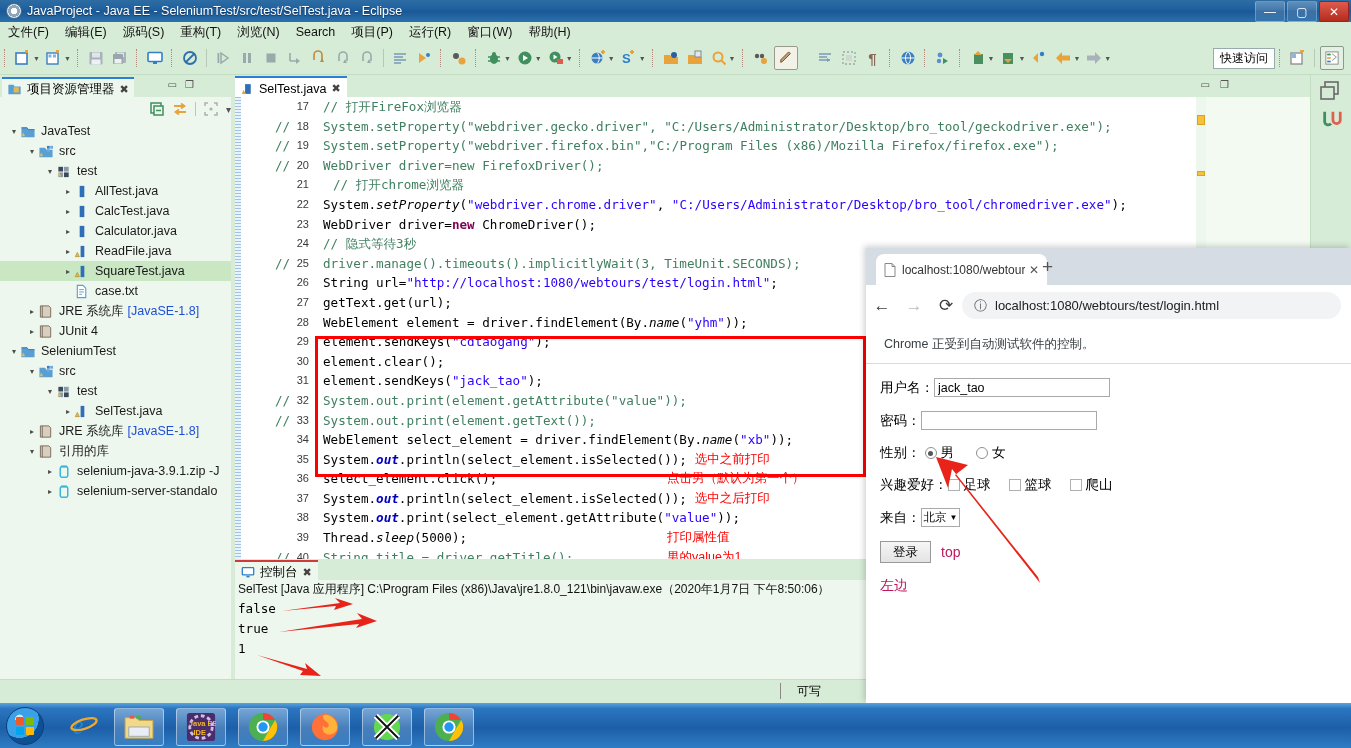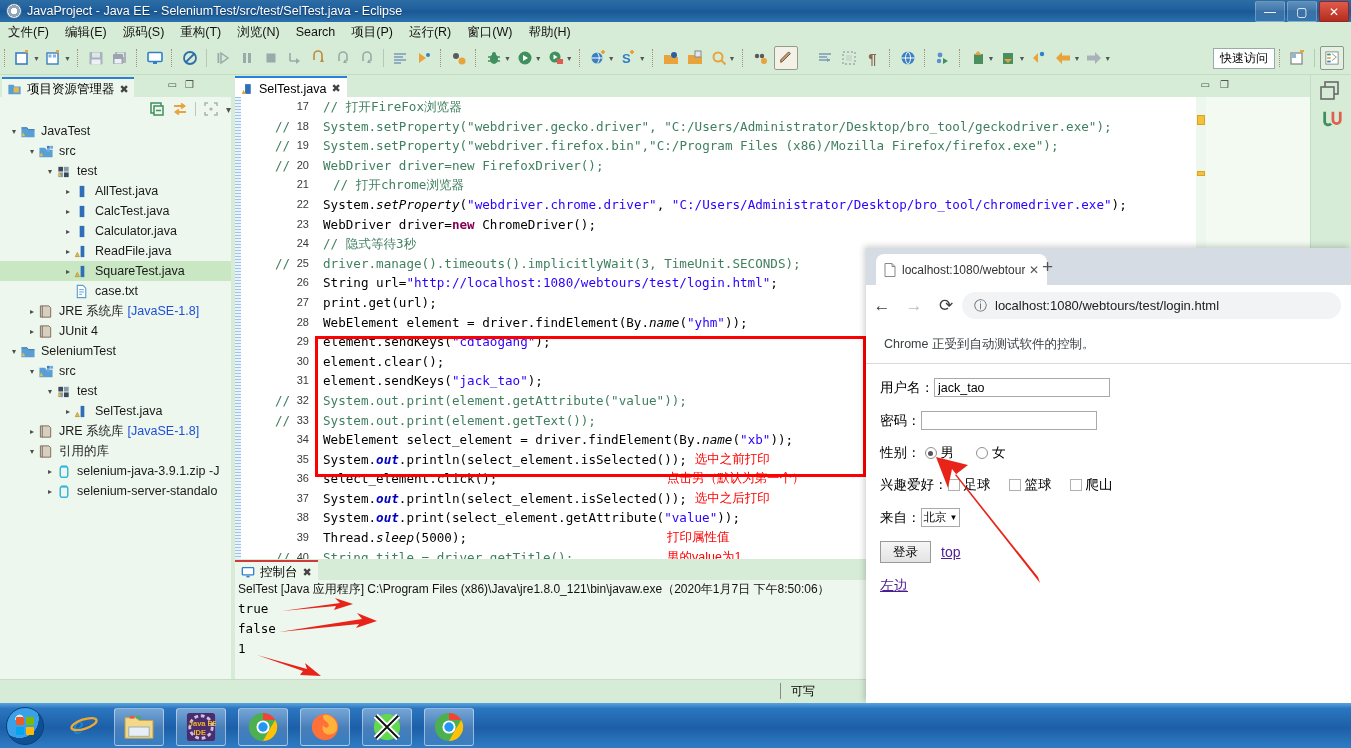--- a/index.html
+++ b/index.html
@@ -91,21 +91,21 @@
     border-top:2px solid #d03a3a;padding:0 6px;font-size:12.5px;}
   #cs-head{left:0;top:21px;width:630px;height:19px;font-size:12px;color:#111;padding-left:3px;
     background:#eef7ee;line-height:19px;white-space:nowrap;}
   #cs-body{left:0;top:40px;width:630px;height:80px;background:#eef7ee;
     font-family:"DejaVu Sans Mono","Liberation Mono",monospace;font-size:12.6px;color:#000;padding-left:3px;}
   #cs-body div{height:20px;line-height:20px;}
 
   
   #statusbar{left:0;top:679px;width:1351px;height:24px;background:#d7ecd7;
     border-top:1px solid #c6dcc6;font-size:12.5px;}
-  #sb-writable{left:780px;top:683px;border-left:1px solid #8a8a8a;padding-left:10px;height:16px;line-height:16px;}
+  #sb-writable{left:780px;top:683px;border-left:1px solid #8a8a8a;padding-left:16px;height:16px;line-height:16px;}
 
   
   #chrome{left:866px;top:248px;width:485px;height:455px;background:#fff;
     box-shadow:-2px -2px 6px rgba(0,0,0,.18);}
   #ch-tabstrip{left:0;top:0;width:485px;height:37px;background:#d5dce3;}
   #ch-tab{left:10px;top:6px;width:155px;height:31px;background:#fff;border-radius:8px 8px 0 0;
     display:flex;align-items:center;padding:0 8px;font-size:12px;color:#333;}
   #ch-newtab{left:176px;top:12px;font-size:19px;color:#555;line-height:14px;}
   #ch-toolbar{left:0;top:37px;width:485px;height:41px;background:#fff;border-bottom:1px solid #d7d7d7;
     display:flex;align-items:center;}
@@ -121,21 +121,21 @@
   .radio{width:12px;height:12px;border-radius:50%;border:1px solid #8f8f8f;background:#fff;
     display:inline-block;margin-right:4px;position:relative;box-sizing:border-box;}
   .radio.on::after{content:"";position:absolute;left:2.5px;top:2.5px;width:5px;height:5px;border-radius:50%;
     background:#555;}
   .cbox{width:12px;height:12px;border:1px solid #b0b0b0;background:#fff;display:inline-block;
     margin-right:4px;box-sizing:border-box;}
   .selbox{height:17px;border:1px solid #a9a9a9;background:#fff;font-size:11.5px;padding:0 2px;
     display:inline-flex;align-items:center;gap:3px;color:#000;}
   .btn{height:20px;border:1px solid #999;background:linear-gradient(to bottom,#f6f6f6,#e3e3e3);
     font-size:12.5px;padding:0 12px;display:inline-flex;align-items:center;color:#000;}
-  .lnk{color:#4c1d95;text-decoration:underline;font-size:14px;}
+  .lnk{color:#be185d;font-size:14px;}
 
   
   #rstrip{left:1310px;top:75px;width:41px;height:628px;background:#d7ecd7;border-left:1px solid #c3ddc3;}
   #minimap{left:1196px;top:97px;width:114px;height:582px;background:#f2faf2;}
   #marker-col{left:1196px;top:97px;width:10px;height:582px;background:#eef7ee;border-right:1px solid #dfeadf;}
   .mk{position:absolute;left:1px;width:8px;height:5px;background:#f5c13a;border:1px solid #d9a520;box-sizing:border-box;}
 
   
   #taskbar{left:0;top:703px;width:1351px;height:45px;
     background:linear-gradient(to bottom,#5ba3dd 0%,#2b76c0 12%,#1c5fa8 55%,#2f7cc4 100%);}
@@ -713,21 +713,21 @@
         <div class="cline"><span class="lno">17</span><span class="ccom" style="left: 88px;">// 打开FireFox浏览器</span></div>
         <div class="cline"><span class="lno">18</span><span class="ccom" style="left: 40px;">//</span><span class="ctxt" style="left: 88px;"><span class="cm">System.</span><span class="cm">setProperty</span><span class="cm">(</span><span class="cm">"webdriver.gecko.driver"</span><span class="cm">, </span><span class="cm">"C:/Users/Administrator/Desktop/bro_tool/geckodriver.exe"</span><span class="cm">);</span></span></div>
         <div class="cline"><span class="lno">19</span><span class="ccom" style="left: 40px;">//</span><span class="ctxt" style="left: 88px;"><span class="cm">System.</span><span class="cm">setProperty</span><span class="cm">(</span><span class="cm">"webdriver.firefox.bin"</span><span class="cm">,</span><span class="cm">"C:/Program Files (x86)/Mozilla Firefox/firefox.exe"</span><span class="cm">);</span></span></div>
         <div class="cline"><span class="lno">20</span><span class="ccom" style="left: 40px;">//</span><span class="ctxt" style="left: 88px;"><span class="cm">WebDriver driver=new FirefoxDriver();</span></span></div>
         <div class="cline"><span class="lno">21</span><span class="ccom" style="left: 88px; margin-left: 10px;">// 打开chrome浏览器</span></div>
         <div class="cline"><span class="lno">22</span><span class="ctxt" style="left: 88px;"><span>System.</span><span class="ital">setProperty</span><span>(</span><span class="str">"webdriver.chrome.driver"</span><span>, </span><span class="str">"C:/Users/Administrator/Desktop/bro_tool/chromedriver.exe"</span><span>);</span></span></div>
         <div class="cline"><span class="lno">23</span><span class="ctxt" style="left: 88px;"><span>WebDriver driver=</span><span class="kw">new</span><span> ChromeDriver();</span></span></div>
         <div class="cline"><span class="lno">24</span><span class="ccom" style="left: 88px;">// 隐式等待3秒</span></div>
         <div class="cline"><span class="lno">25</span><span class="ccom" style="left: 40px;">//</span><span class="ctxt" style="left: 88px;"><span class="cm">driver.manage().timeouts().implicitlyWait(3, TimeUnit.SECONDS);</span></span></div>
         <div class="cline"><span class="lno">26</span><span class="ctxt" style="left: 88px;"><span>String url=</span><span class="str">"http://localhost:1080/webtours/test/login.html"</span><span>;</span></span></div>
-        <div class="cline"><span class="lno">27</span><span class="ctxt" style="left: 88px;"><span>print.get(url);</span></span></div>
+        <div class="cline"><span class="lno">27</span><span class="ctxt" style="left: 88px;"><span>getText.get(url);</span></span></div>
         <div class="cline"><span class="lno">28</span><span class="ctxt" style="left: 88px;"><span>WebElement element = driver.findElement(By.</span><span class="ital">name</span><span>(</span><span class="str">"yhm"</span><span>));</span></span></div>
         <div class="cline"><span class="lno">29</span><span class="ctxt" style="left: 88px;"><span>element.sendKeys(</span><span class="str">"cdtaogang"</span><span>);</span></span></div>
         <div class="cline"><span class="lno">30</span><span class="ctxt" style="left: 88px;"><span>element.clear();</span></span></div>
         <div class="cline"><span class="lno">31</span><span class="ctxt" style="left: 88px;"><span>element.sendKeys(</span><span class="str">"jack_tao"</span><span>);</span></span></div>
         <div class="cline"><span class="lno">32</span><span class="ccom" style="left: 40px;">//</span><span class="ctxt" style="left: 88px;"><span class="cm">System.out.print(element.getAttribute("value"));</span></span></div>
         <div class="cline"><span class="lno">33</span><span class="ccom" style="left: 40px;">//</span><span class="ctxt" style="left: 88px;"><span class="cm">System.out.print(element.getText());</span></span></div>
         <div class="cline"><span class="lno">34</span><span class="ctxt" style="left: 88px;"><span>WebElement select_element = driver.findElement(By.</span><span class="ital">name</span><span>(</span><span class="str">"xb"</span><span>));</span></span></div>
         <div class="cline hl"><span class="lno">35</span><span class="ctxt" style="left: 88px;"><span>System.</span><span class="fld">out</span><span>.println(select_element.isSelected());</span></span><span class="note" style="position: absolute; left: 459.84px;">选中之前打印</span></div>
         <div class="cline"><span class="lno">36</span><span class="ctxt" style="left: 88px;"><span>select_element.click();</span></span><span class="note" style="position: absolute; left: 432px;">点击男（默认为第一个）</span></div>
         <div class="cline"><span class="lno">37</span><span class="ctxt" style="left: 88px;"><span>System.</span><span class="fld">out</span><span>.println(select_element.isSelected());</span></span><span class="note" style="position: absolute; left: 459.84px;">选中之后打印</span></div>
@@ -769,22 +769,22 @@
       <svg width="14" height="13" viewBox="0 0 16 16">
           <rect x="1" y="2" width="14" height="9" rx="1" fill="#fff" stroke="#2f7fc8" stroke-width="1.6"></rect>
           <rect x="6" y="12" width="4" height="2" fill="#2f7fc8"></rect>
         </svg>
     </span>
     <span>控制台</span>
     <span class="xicon">✖</span>
   </div>
   <div class="abs" id="cs-head">SelTest [Java 应用程序] C:\Program Files (x86)\Java\jre1.8.0_121\bin\javaw.exe（2020年1月7日 下午8:50:06）</div>
   <div class="abs" id="cs-body">
+    <div>false</div>
     <div>true</div>
-    <div>false</div>
     <div>1</div>
   </div>
 </div>
 
 <svg class="abs" style="left:235px;top:559px;width:630px;height:120px;pointer-events:none">
   <g fill="#e8241a">
     <path d="M47 52 L105 44 L100 39 L118 45 L99 51 L101 47 Z"></path>
     <path d="M44 73 L127 60 L122 54 L142 62 L121 69 L124 65 Z"></path>
     <path d="M22 96 L72 110 L70 104 L86 117 L65 116 L68 112 Z"></path>
   </g>

